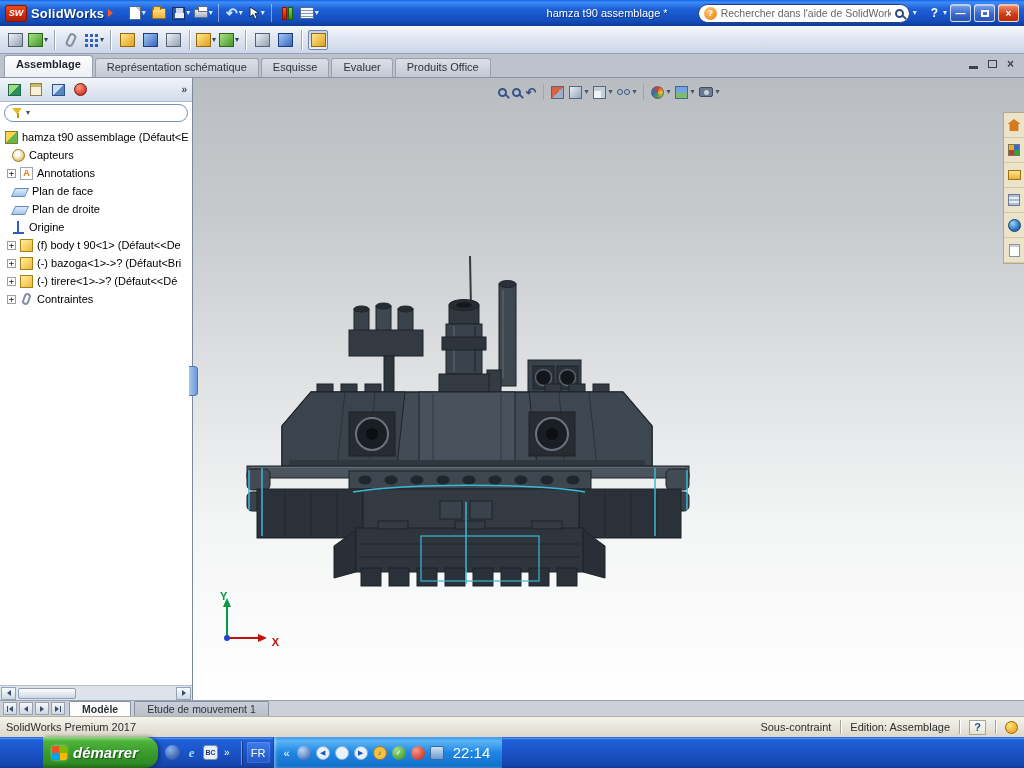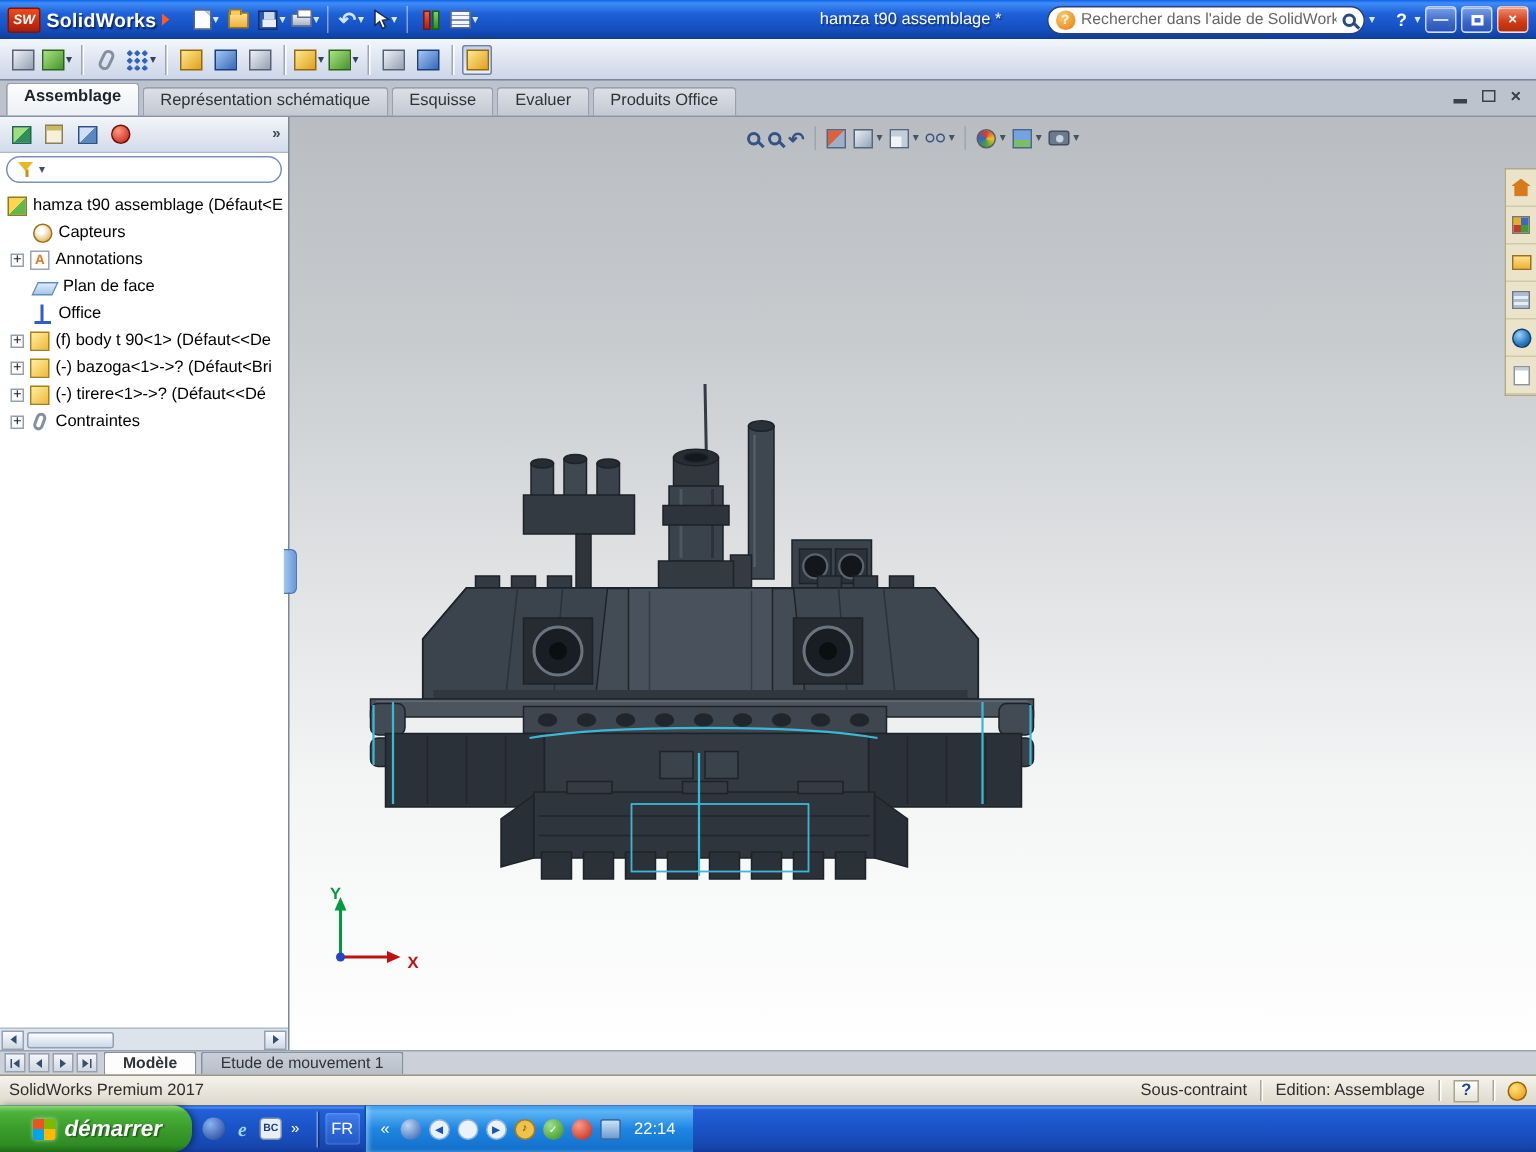--- a/index.html
+++ b/index.html
@@ -88,21 +88,21 @@
   .pm-head .grow { flex:1; }
   .chev { color:#3c4656; font-size:10px; font-weight:bold; }
   .filterrow { padding:2px 4px 3px; background:#fff; flex:none; }
   .filterbox { height:18px; border:1px solid #7a92b8; border-radius:9px; display:flex; align-items:center; padding:0 7px; gap:3px; background:#fff; }
   .funnel { position:relative; width:11px; height:10px; }
   .funnel::before { content:''; position:absolute; left:0; top:0; border-left:5.5px solid transparent; border-right:5.5px solid transparent; border-top:6px solid #e8b820; }
   .funnel::after { content:''; position:absolute; left:4.5px; top:5px; width:2px; height:5px; background:#c89410; }
   .filterbox .dd { color:#44506a; }
 
   .tree { flex:1; overflow:hidden; padding-top:3px; color:#000; }
-  .trow { height:18px; display:flex; align-items:center; gap:4px; padding-left:22px; white-space:nowrap; overflow:hidden; }
+  .trow { height:18px; display:flex; align-items:center; gap:4px; padding-left:12px; white-space:nowrap; overflow:hidden; }
   .trow.root { padding-left:5px; }
   .trow.expandable { padding-left:7px; }
   .exp { width:9px; height:9px; border:1px solid #94a0b0; background:#fff; flex:none; font-family:"DejaVu Sans Mono",monospace;
     font-size:9px; line-height:7px; text-align:center; color:#222; }
   .ti { width:13px; height:13px; flex:none; }
   .ti-asm { background:linear-gradient(135deg,#ffd54e 50%,#62b84a 50%); border:1px solid #8a7a20; }
   .ti-sens { border-radius:50%; background:radial-gradient(circle at 40% 35%,#fff 20%,#d8a020); border:1px solid #9a7418; }
   .ti-annot { background:#fff; border:1px solid #9aa4b4; color:#e07818; font-size:9px; font-weight:bold; line-height:11px; text-align:center; }
   .ti-plane { width:14px; height:9px; background:linear-gradient(#ddecfa,#a6c6e8); border:1px solid #5e8cc4; transform:skewX(-25deg); margin:2px 1px 0; }
   .ti-origin { position:relative; }
@@ -167,23 +167,23 @@
   .statusbar { height:21px; flex:none; background:linear-gradient(#f5f3ec,#dcd8ca); border-top:1px solid #b5b1a1; display:flex; align-items:center;
     padding:0 6px; gap:9px; color:#2e2e2e; }
   .ssep { width:1px; height:14px; background:#aba793; box-shadow:1px 0 0 #fff; }
   .qhelp { width:17px; height:15px; border:1px solid #a8a48e; background:linear-gradient(#fff,#e6e2d4); display:flex; align-items:center; justify-content:center;
     font-weight:bold; color:#1c4a8c; font-size:11px; }
   .tipball { width:13px; height:13px; border-radius:50%; background:radial-gradient(circle at 35% 30%,#ffe27a,#e8960e); border:1px solid #9a6406; }
 
   
   .taskbar { height:31px; flex:none; display:flex; align-items:center;
     background:linear-gradient(180deg,#2663dc 0%,#4a8af0 5%,#2160d8 9%,#1a51c4 55%,#1646ac 90%,#12399a 100%); }
-  .startbtn { height:31px; flex:none; padding:0 20px 0 22px; display:flex; align-items:center; gap:6px; color:#fff; font-weight:bold; font-style:italic;
+  .startbtn { height:31px; flex:none; padding:0 20px 0 9px; display:flex; align-items:center; gap:6px; color:#fff; font-weight:bold; font-style:italic;
     font-size:15px; background:linear-gradient(180deg,#8ed87a 0%,#4eb33c 14%,#3a9e2c 48%,#2f8c24 85%,#1f6a14 100%);
-    border-radius:0 13px 13px 0; box-shadow:2px 0 4px rgba(0,0,0,.4); text-shadow:1px 1px 1px rgba(0,0,0,.45); }
+    border-radius:0 13px 13px 0; box-shadow:2px 0 4px rgba(0,0,0,.4); text-shadow:1px 1px 1px rgba(0,0,0,.45);margin-left:43px; }
   .winflag { width:15px; height:14px; border-radius:2px; background:conic-gradient(#7fba00 0 25%,#ffb900 0 50%,#00a4ef 0 75%,#f25022 0);
     box-shadow:0 0 3px rgba(255,255,255,.6); }
   .qlaunch { display:flex; align-items:center; gap:4px; padding:0 7px; flex:none; }
   .ql { width:15px; height:15px; border-radius:3px; display:flex; align-items:center; justify-content:center; font-size:10px; }
   .ql-media { background:radial-gradient(circle at 35% 30%,#8ab4f0,#1c3c90); border-radius:50%; }
   .ql-ie { color:#9fd8ff; font-weight:bold; font-style:italic; font-size:13px; font-family:"Liberation Serif",serif; }
   .ql-bc { background:#e8eef6; color:#1a3a7c; font-size:7px; font-weight:bold; border:1px solid #7d90ac; }
   .qchev { color:#fff; font-size:10px; padding:0 2px; }
   .tdiv { width:1px; height:24px; background:rgba(255,255,255,.4); box-shadow:1px 0 0 rgba(0,0,0,.35); margin:0 2px; flex:none; }
   .tasks { display:flex; gap:3px; padding:0 5px; flex:1; min-width:0; }
@@ -202,21 +202,21 @@
     background:linear-gradient(180deg,#2a8ae8 0%,#5cb6f6 12%,#1f86e4 50%,#1270ca 95%); border-left:1px solid #0a4e9e;
     box-shadow:inset 2px 0 3px rgba(255,255,255,.35); color:#fff; }
   .trayic { width:14px; height:14px; border-radius:50%; display:flex; align-items:center; justify-content:center; font-size:7px; flex:none; }
   .tr-chev { font-size:11px; color:#fff; padding-right:2px; }
   .tr-blue { background:radial-gradient(circle at 35% 30%,#bcd8f4,#2858b0); }
   .tr-wm { background:#eaf3fc; color:#1a56b8; border:1px solid #8fb2d8; }
   .tr-note { background:#f0c24a; color:#5a3c06; border:1px solid #a87c18; }
   .tr-shield { background:radial-gradient(circle at 35% 30%,#9fe08a,#2d8a1e); color:#fff; }
   .tr-red { background:radial-gradient(circle at 35% 30%,#f89a8a,#c02010); }
   .tr-sq { border-radius:2px; background:linear-gradient(#cfe2f6,#6a9ad0); border:1px solid #3c6aa0; }
-  .clock { margin-left:4px; font-size:11px; color:#fff; }
+  .clock { margin-left:4px; font-size:15px; color:#fff; }
 </style>
 </head>
 <body>
 
 <div class="screen">
 
   <div class="titlebar">
     <div class="logo">
       <span class="swbadge">SW</span>
       <span class="appname">SolidWorks</span>
@@ -379,22 +379,26 @@
         <div class="trow expandable">
           <span class="exp">+</span>
           <span class="ti ti-annot">A</span>
           <span class="tlabel">Annotations</span>
         </div>
         <div class="trow">
           <span class="ti ti-plane"></span>
           <span class="tlabel">Plan de face</span>
         </div>
         <div class="trow">
+          <span class="ti ti-plane"></span>
+          <span class="tlabel">Plan de droite</span>
+        </div>
+        <div class="trow">
           <span class="ti ti-origin"></span>
-          <span class="tlabel">Office</span>
+          <span class="tlabel">Origine</span>
         </div>
         <div class="trow expandable">
           <span class="exp">+</span>
           <span class="ti ti-part"></span>
           <span class="tlabel">(f) body t 90&lt;1&gt; (Défaut&lt;&lt;De</span>
         </div>
         <div class="trow expandable">
           <span class="exp">+</span>
           <span class="ti ti-part"></span>
           <span class="tlabel">(-) bazoga&lt;1&gt;-&gt;? (Défaut&lt;Bri</span>

